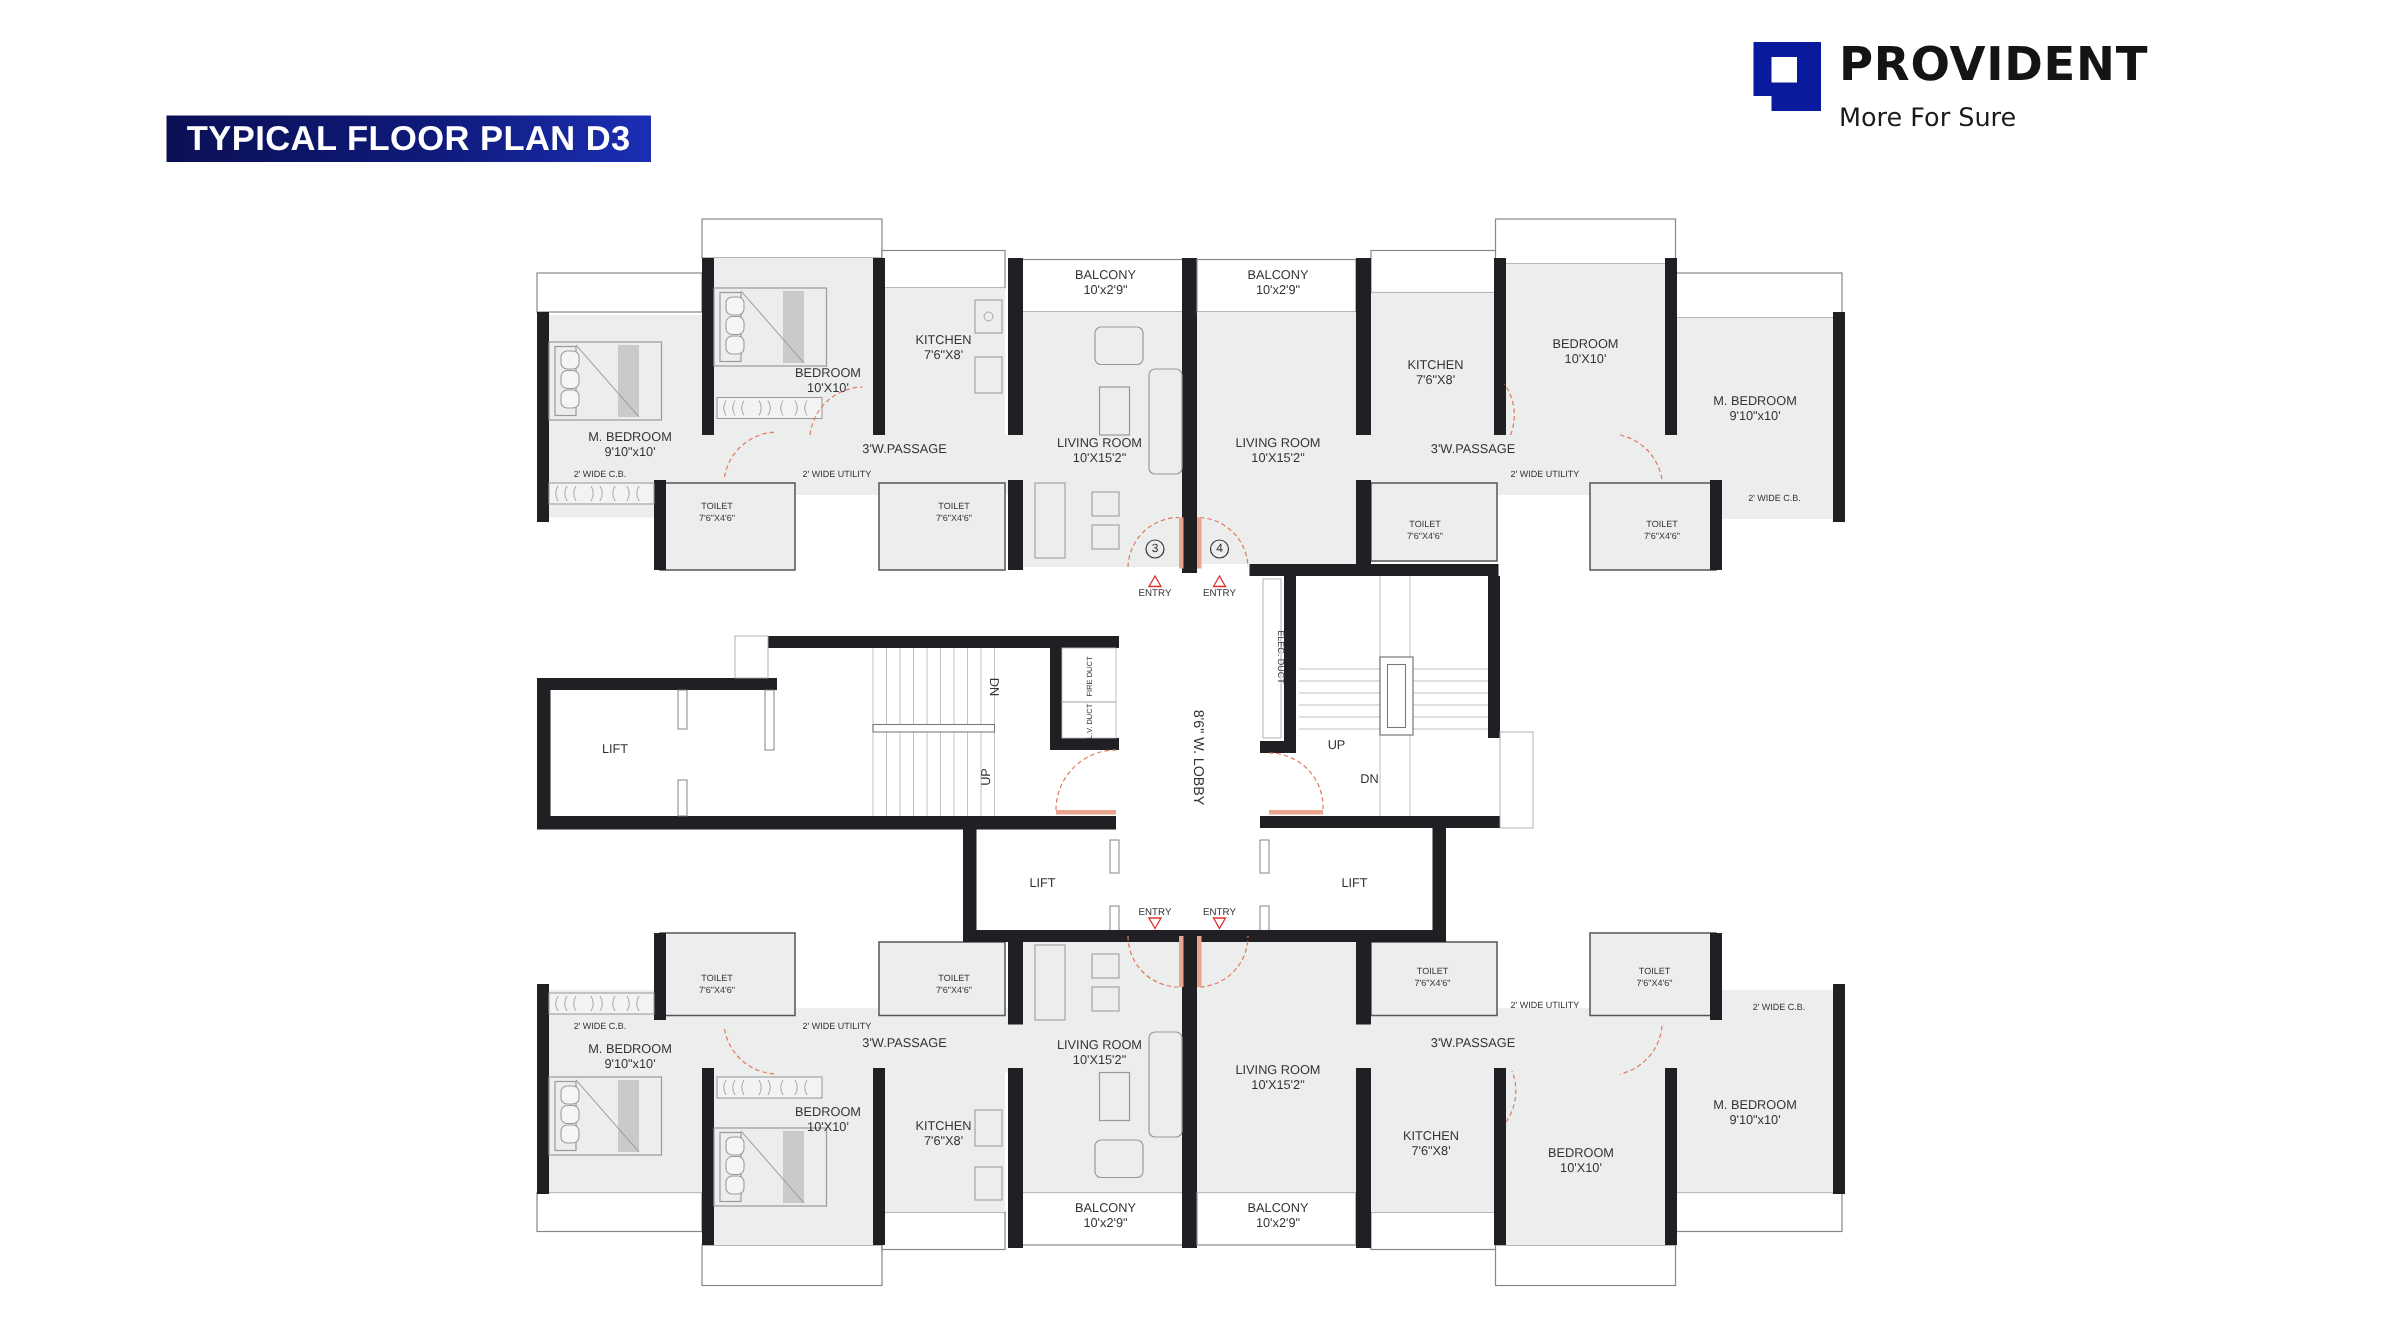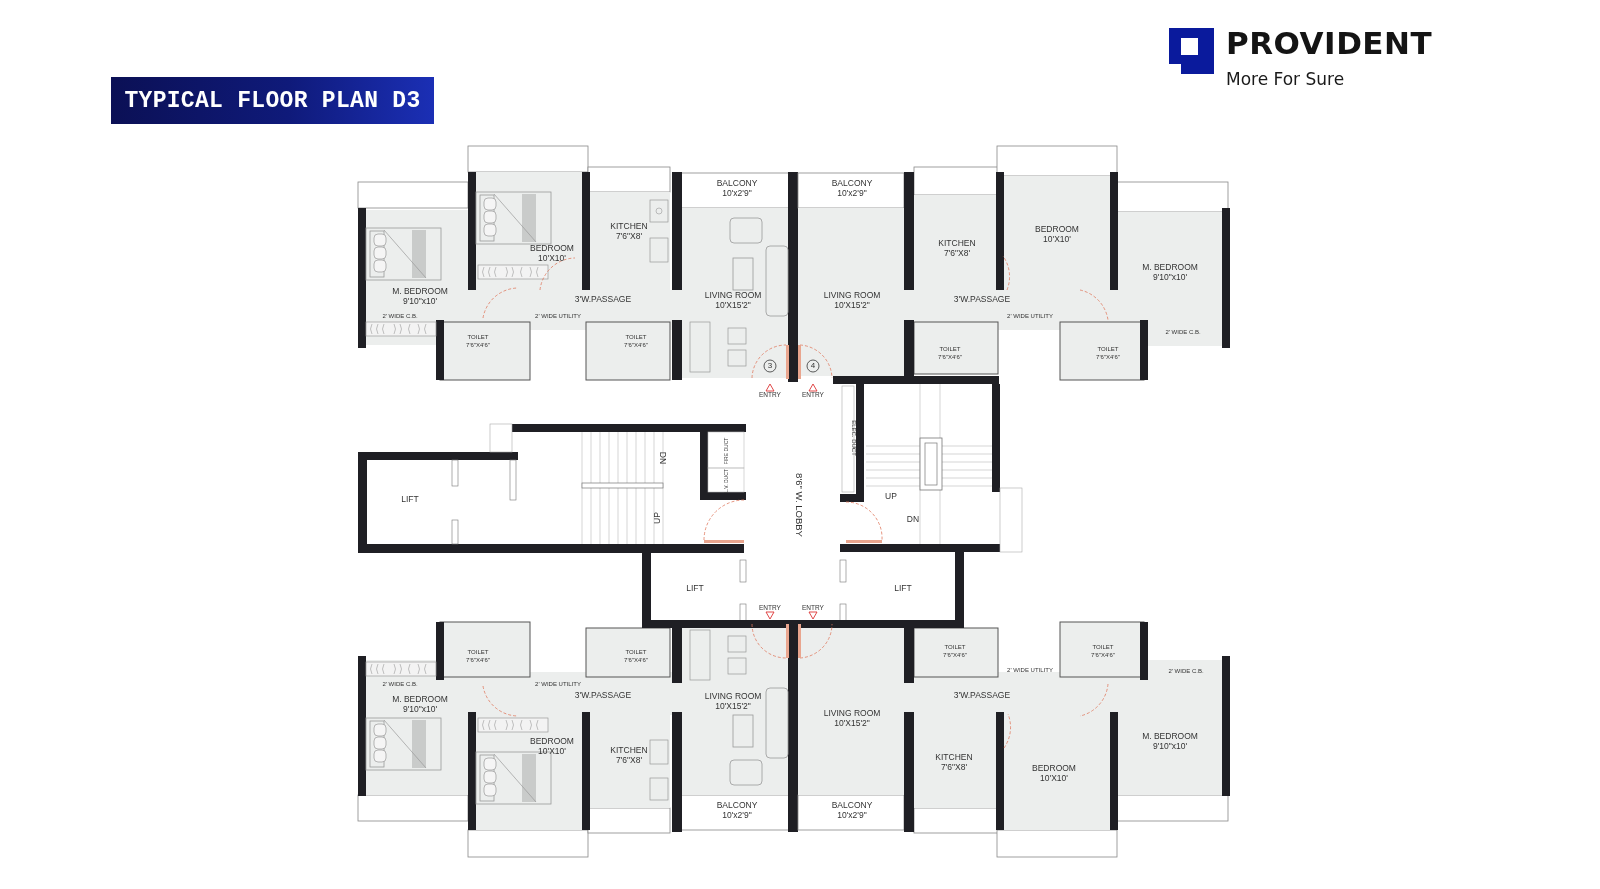--- a/index.html
+++ b/index.html
@@ -1,20 +1,20 @@
 <!DOCTYPE html>
 <html><head>
 <meta charset="utf-8">
 <style>
   html, body { margin:0; padding:0; background:#ffffff; }
   body { width:1600px; height:889px; position:relative; overflow:hidden; font-family:"Liberation Sans", sans-serif; }
-  .title-badge { position:absolute; left:111px; top:77px; width:323px; height:47px;
+  .title-badge { position:absolute; left:111px; top:77px; width:323px; height:31px;
     background:linear-gradient(90deg,#0b1055 0%,#0f1a7a 55%,#1b2fb5 100%);
     color:#fff; font-weight:bold; font-size:23px; letter-spacing:0.3px;
-    display:flex; align-items:center; justify-content:center; font-family:Liberation Mono, monospace; }
+    display:flex; align-items:center; justify-content:center; font-family:Liberation Sans, sans-serif; }
   .logo { position:absolute; left:1169px; top:28px; height:48px; display:flex; align-items:flex-start; }
   .logo-mark { position:relative; width:45px; height:46px; }
   .logo-mark .sq { position:absolute; background:#0a1a9c; }
   .logo-text { margin-left:12px; display:flex; flex-direction:column; line-height:1; }
   .logo-name { font-family:"DejaVu Sans", sans-serif; font-weight:bold; font-size:31px; color:#141414; letter-spacing:0.5px; }
   .logo-tag { font-family:"DejaVu Sans", sans-serif; font-size:17px; color:#1a1a1a; margin-top:12px; }
   svg.plan { position:absolute; left:0; top:0; }
   .lbl { font-family:"Liberation Sans", sans-serif; font-size:8.5px; fill:#333; text-anchor:middle; }
   .lbl-sm { font-family:"Liberation Sans", sans-serif; font-size:6px; fill:#333; text-anchor:middle; }
   .lbl-md { font-family:"Liberation Sans", sans-serif; font-size:9.5px; fill:#333; text-anchor:middle; }

